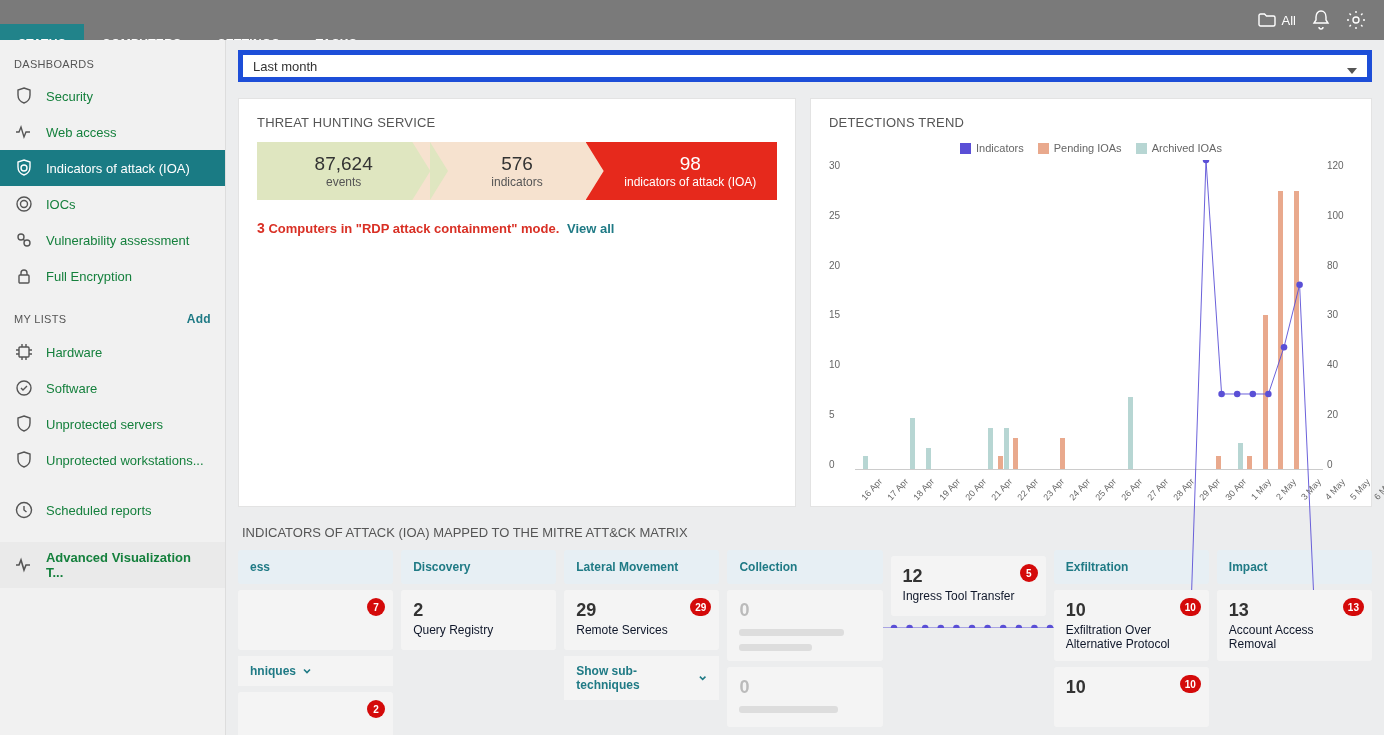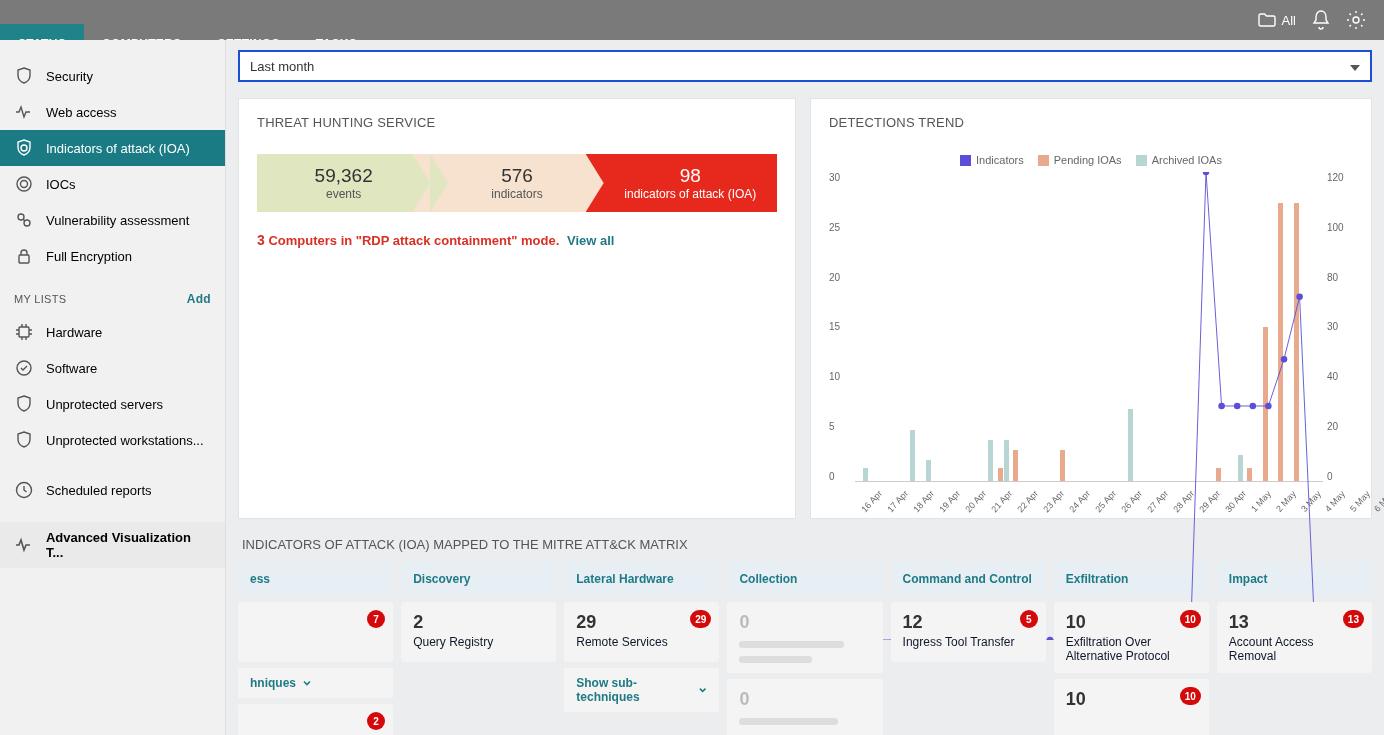--- a/index.html
+++ b/index.html
@@ -13,33 +13,33 @@
 .topnav-right { margin-left:auto; display:flex; align-items:center; gap:16px; padding-right:18px; }
 .folder-all { display:flex; align-items:center; gap:6px; cursor:pointer; }
 .folder-all span { font-size:13px; }
 .icon-btn { cursor:pointer; display:flex; align-items:center; justify-content:center; }
 
 
 .layout { display:flex; height:695px; }
 .sidebar { width:226px; background:#f1f1f1; border-right:1px solid #ddd; padding-top:18px; overflow:hidden; }
 .sb-heading { font-size:11px; color:#555; letter-spacing:.3px; padding:0 14px 8px; display:flex; justify-content:space-between; align-items:center; }
 .sb-heading .add { color:#1f7a85; font-weight:600; font-size:12px; cursor:pointer; }
-.sb-item { display:flex; align-items:center; gap:12px; padding:8px 14px; font-size:13px; color:#000000; cursor:pointer; }
+.sb-item { display:flex; align-items:center; gap:12px; padding:8px 14px; font-size:13px; color:#15803d; cursor:pointer; }
 .sb-item .sb-icon { width:20px; height:20px; display:flex; align-items:center; justify-content:center; color:#555; }
 .sb-item.active { background:#1a7b84; color:#fff; }
 .sb-item.active .sb-icon { color:#fff; }
 .sb-item.bold { font-weight:700; background:#eaeaea; }
 
 .main { flex:1; background:#ecedee; padding:10px 12px; overflow:hidden; }
-.filter-row { background:#fff; border:2px solid #1d4ed8; height:32px; display:flex; align-items:center; padding:0 10px; font-size:13px; color:#333; position:relative; cursor:pointer; }
+.filter-row { background:#fff; border:5px solid #1d4ed8; height:32px; display:flex; align-items:center; padding:0 10px; font-size:13px; color:#333; position:relative; cursor:pointer; }
 .filter-row::after { content:""; position:absolute; right:10px; top:13px; border-left:5px solid transparent; border-right:5px solid transparent; border-top:6px solid #555; }
 
 .panels { display:flex; gap:14px; margin-top:16px; }
 .panel { background:#fff; border:1px solid #e3e3e3; padding:16px 18px; }
-.panel-title { font-size:13px; color:#555; letter-spacing:.2px; margin-bottom:24px; }
+.panel-title { font-size:13px; color:#555; letter-spacing:.2px; margin-bottom:12px; }
 
 .threat-panel { flex:0 0 558px; }
 .threat-counters { display:flex; height:58px; overflow:hidden; }
 .ctr { flex:1; display:flex; flex-direction:column; align-items:center; justify-content:center; position:relative; }
 .ctr .num { font-size:19px; color:#333; }
 .ctr .lbl { font-size:12px; color:#555; }
 .ctr.ev { background:#dfe6c0; }
 .ctr.ind { background:#f6e2cf; }
 .ctr.ioa { background:#e6291c; clip-path:polygon(0 0,100% 0,100% 100%,0 100%,18px 50%); margin-left:-18px; padding-left:18px; }
 .ctr.ioa .num,.ctr.ioa .lbl { color:#fff; }
@@ -112,20 +112,21 @@
       <svg width="20" height="20" viewBox="0 0 20 20" fill="none" stroke="#fff" stroke-width="1.4">
           <circle cx="10" cy="10" r="3"></circle>
           <path d="M10 1v2M10 17v2M3.5 3.5l1.4 1.4M15.1 15.1l1.4 1.4M1 10h2M17 10h2M3.5 16.5l1.4-1.4M15.1 4.9l1.4-1.4"></path>
         </svg>
     </div>
   </div>
 </div>
 
 <div class="layout">
   <div class="sidebar">
+    <div class="sb-heading">DASHBOARDS</div>
     <div id="sb-dash">
         <div class="sb-item">
           <span class="sb-icon">
             <svg width="18" height="18" viewBox="0 0 18 18" fill="none" stroke="currentColor" stroke-width="1.4">
               <path d="M9 1l6 2v5c0 4-3 7-6 8-3-1-6-4-6-8V3z"></path>
             </svg>
           </span>
           <span>Security</span>
         </div>
         <div class="sb-item">
@@ -236,21 +237,21 @@
   <div class="main">
     <div class="filter-row">
       <span>Last month</span>
     </div>
 
     <div class="panels">
       <div class="panel threat-panel">
         <div class="panel-title">THREAT HUNTING SERVICE</div>
         <div class="threat-counters">
           <div class="ctr ev">
-            <div class="num">59,362</div>
+            <div class="num">87,624</div>
             <div class="lbl">events</div>
           </div>
           <div class="ctr ind">
             <div class="num">576</div>
             <div class="lbl">indicators</div>
           </div>
           <div class="ctr ioa">
             <div class="num">98</div>
             <div class="lbl">indicators of attack (IOA)</div>
           </div>
@@ -501,21 +502,21 @@
             </div>
           </div>
           <div class="mitre-col">
             <div class="mitre-head">Discovery</div>
             <div class="mitre-card">
               <div class="mitre-num">2</div>
               <div class="mitre-sub">Query Registry</div>
             </div>
           </div>
           <div class="mitre-col">
-            <div class="mitre-head">Lateral Hardware</div>
+            <div class="mitre-head">Lateral Movement</div>
             <div class="mitre-card">
               <div class="mitre-num">29</div>
               <div class="mitre-sub">Remote Services</div>
               <div class="badge">29</div>
             </div>
             <div class="show-sub">
               <span>Show sub-techniques</span>
               <svg width="10" height="10" viewBox="0 0 10 10" fill="none" stroke="#1f7a85" stroke-width="1.6">
                 <path d="M2 3.5l3 3 3-3"></path>
               </svg>
@@ -527,21 +528,20 @@
               <div class="mitre-num muted">0</div>
               <div class="placeholder-bar" style="width:80%"></div>
               <div class="placeholder-bar" style="width:55%"></div>
             </div>
             <div class="mitre-card">
               <div class="mitre-num muted">0</div>
               <div class="placeholder-bar" style="width:75%"></div>
             </div>
           </div>
           <div class="mitre-col">
-            <div class="mitre-head">Command and Control</div>
             <div class="mitre-card">
               <div class="mitre-num">12</div>
               <div class="mitre-sub">Ingress Tool Transfer</div>
               <div class="badge">5</div>
             </div>
           </div>
           <div class="mitre-col">
             <div class="mitre-head">Exfiltration</div>
             <div class="mitre-card">
               <div class="mitre-num">10</div>

